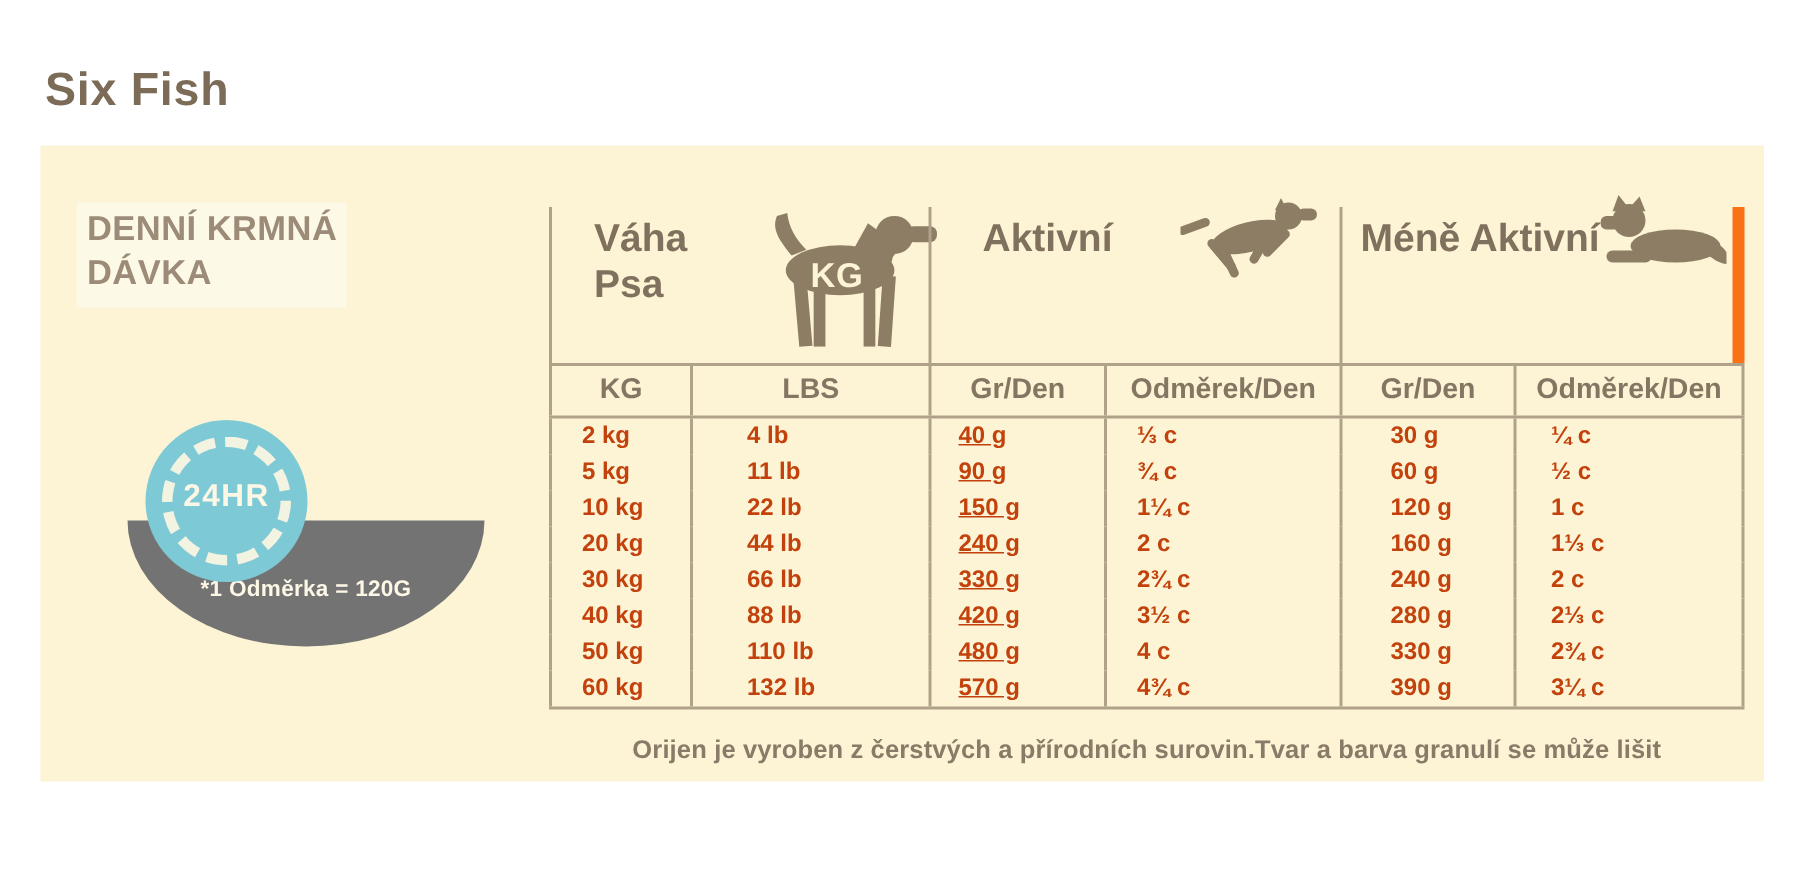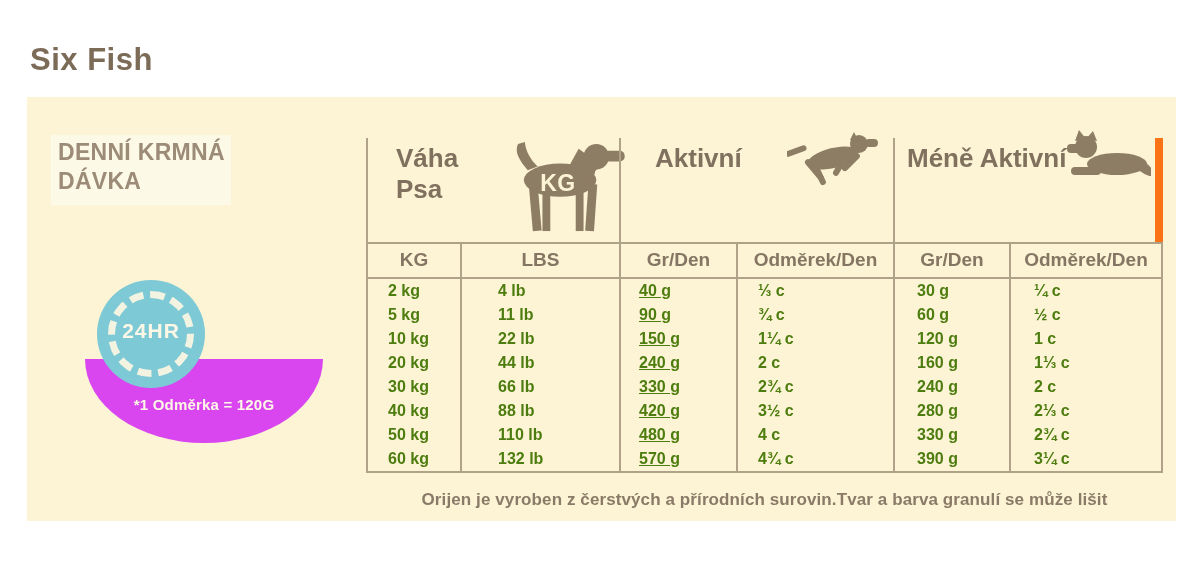--- a/index.html
+++ b/index.html
@@ -18,22 +18,22 @@
   .heading-box{
     position:absolute;left:24px;top:38px;width:180px;height:70px;
     background:rgba(255,255,255,0.45);
   }
   .heading{
     position:absolute;left:31px;top:41px;font-size:23px;font-weight:bold;
     color:#9c8c77;line-height:29px;letter-spacing:.3px;
   }
   
   .bowl{
-    position:absolute;left:58px;top:262px;width:238px;height:84px;
-    background:#d946ef;border-radius:0 0 50% 50% / 0 0 100% 100%;
+    position:absolute;left:58px;top:250px;width:238px;height:84px;
+    background:#737373;border-radius:0 0 50% 50% / 0 0 100% 100%;
   }
   .bowl-note{
     padding-top:37px;text-align:center;color:#fdf7e6;
     font-size:15px;font-weight:bold;letter-spacing:.2px;
   }
   .badge{
     position:absolute;left:70px;top:183px;width:108px;height:108px;
     border-radius:50%;background:#7ec9d6;
   }
   .badge-ring{
@@ -74,28 +74,28 @@
     font-size:19px;font-weight:bold;color:#857663;line-height:32px;
     white-space:nowrap;overflow:hidden;
   }
   .sh:last-child{border-right:2px solid #b0a289;}
   .tbody{
     display:grid;grid-template-columns:94px 159px 117px 157px 116px 154px;
     grid-auto-rows:24px;border-bottom:2px solid #b0a289;
   }
   .td{
     border-left:2px solid #b0a289;box-sizing:border-box;
-    font-size:16px;font-weight:bold;color:#4d7c0f;line-height:24px;
+    font-size:16px;font-weight:bold;color:#c2410c;line-height:24px;
     white-space:nowrap;
   }
   .td.c0{padding-left:20px;}
   .td.c1{padding-left:36px;}
   .td.c2{padding-left:18px;text-decoration:underline;}
   .td.c3{padding-left:20px;}
-  .td.c4{padding-left:22px;}
+  .td.c4{padding-left:32px;}
   .td.c5{padding-left:23px;border-right:2px solid #b0a289;}
   .footnote{
     position:absolute;left:339px;top:393px;width:797px;text-align:center;
     font-size:17px;font-weight:bold;color:#8a7a68;letter-spacing:.1px;
   }
 </style>
 </head>
 <body>
 
 <div id="page">

